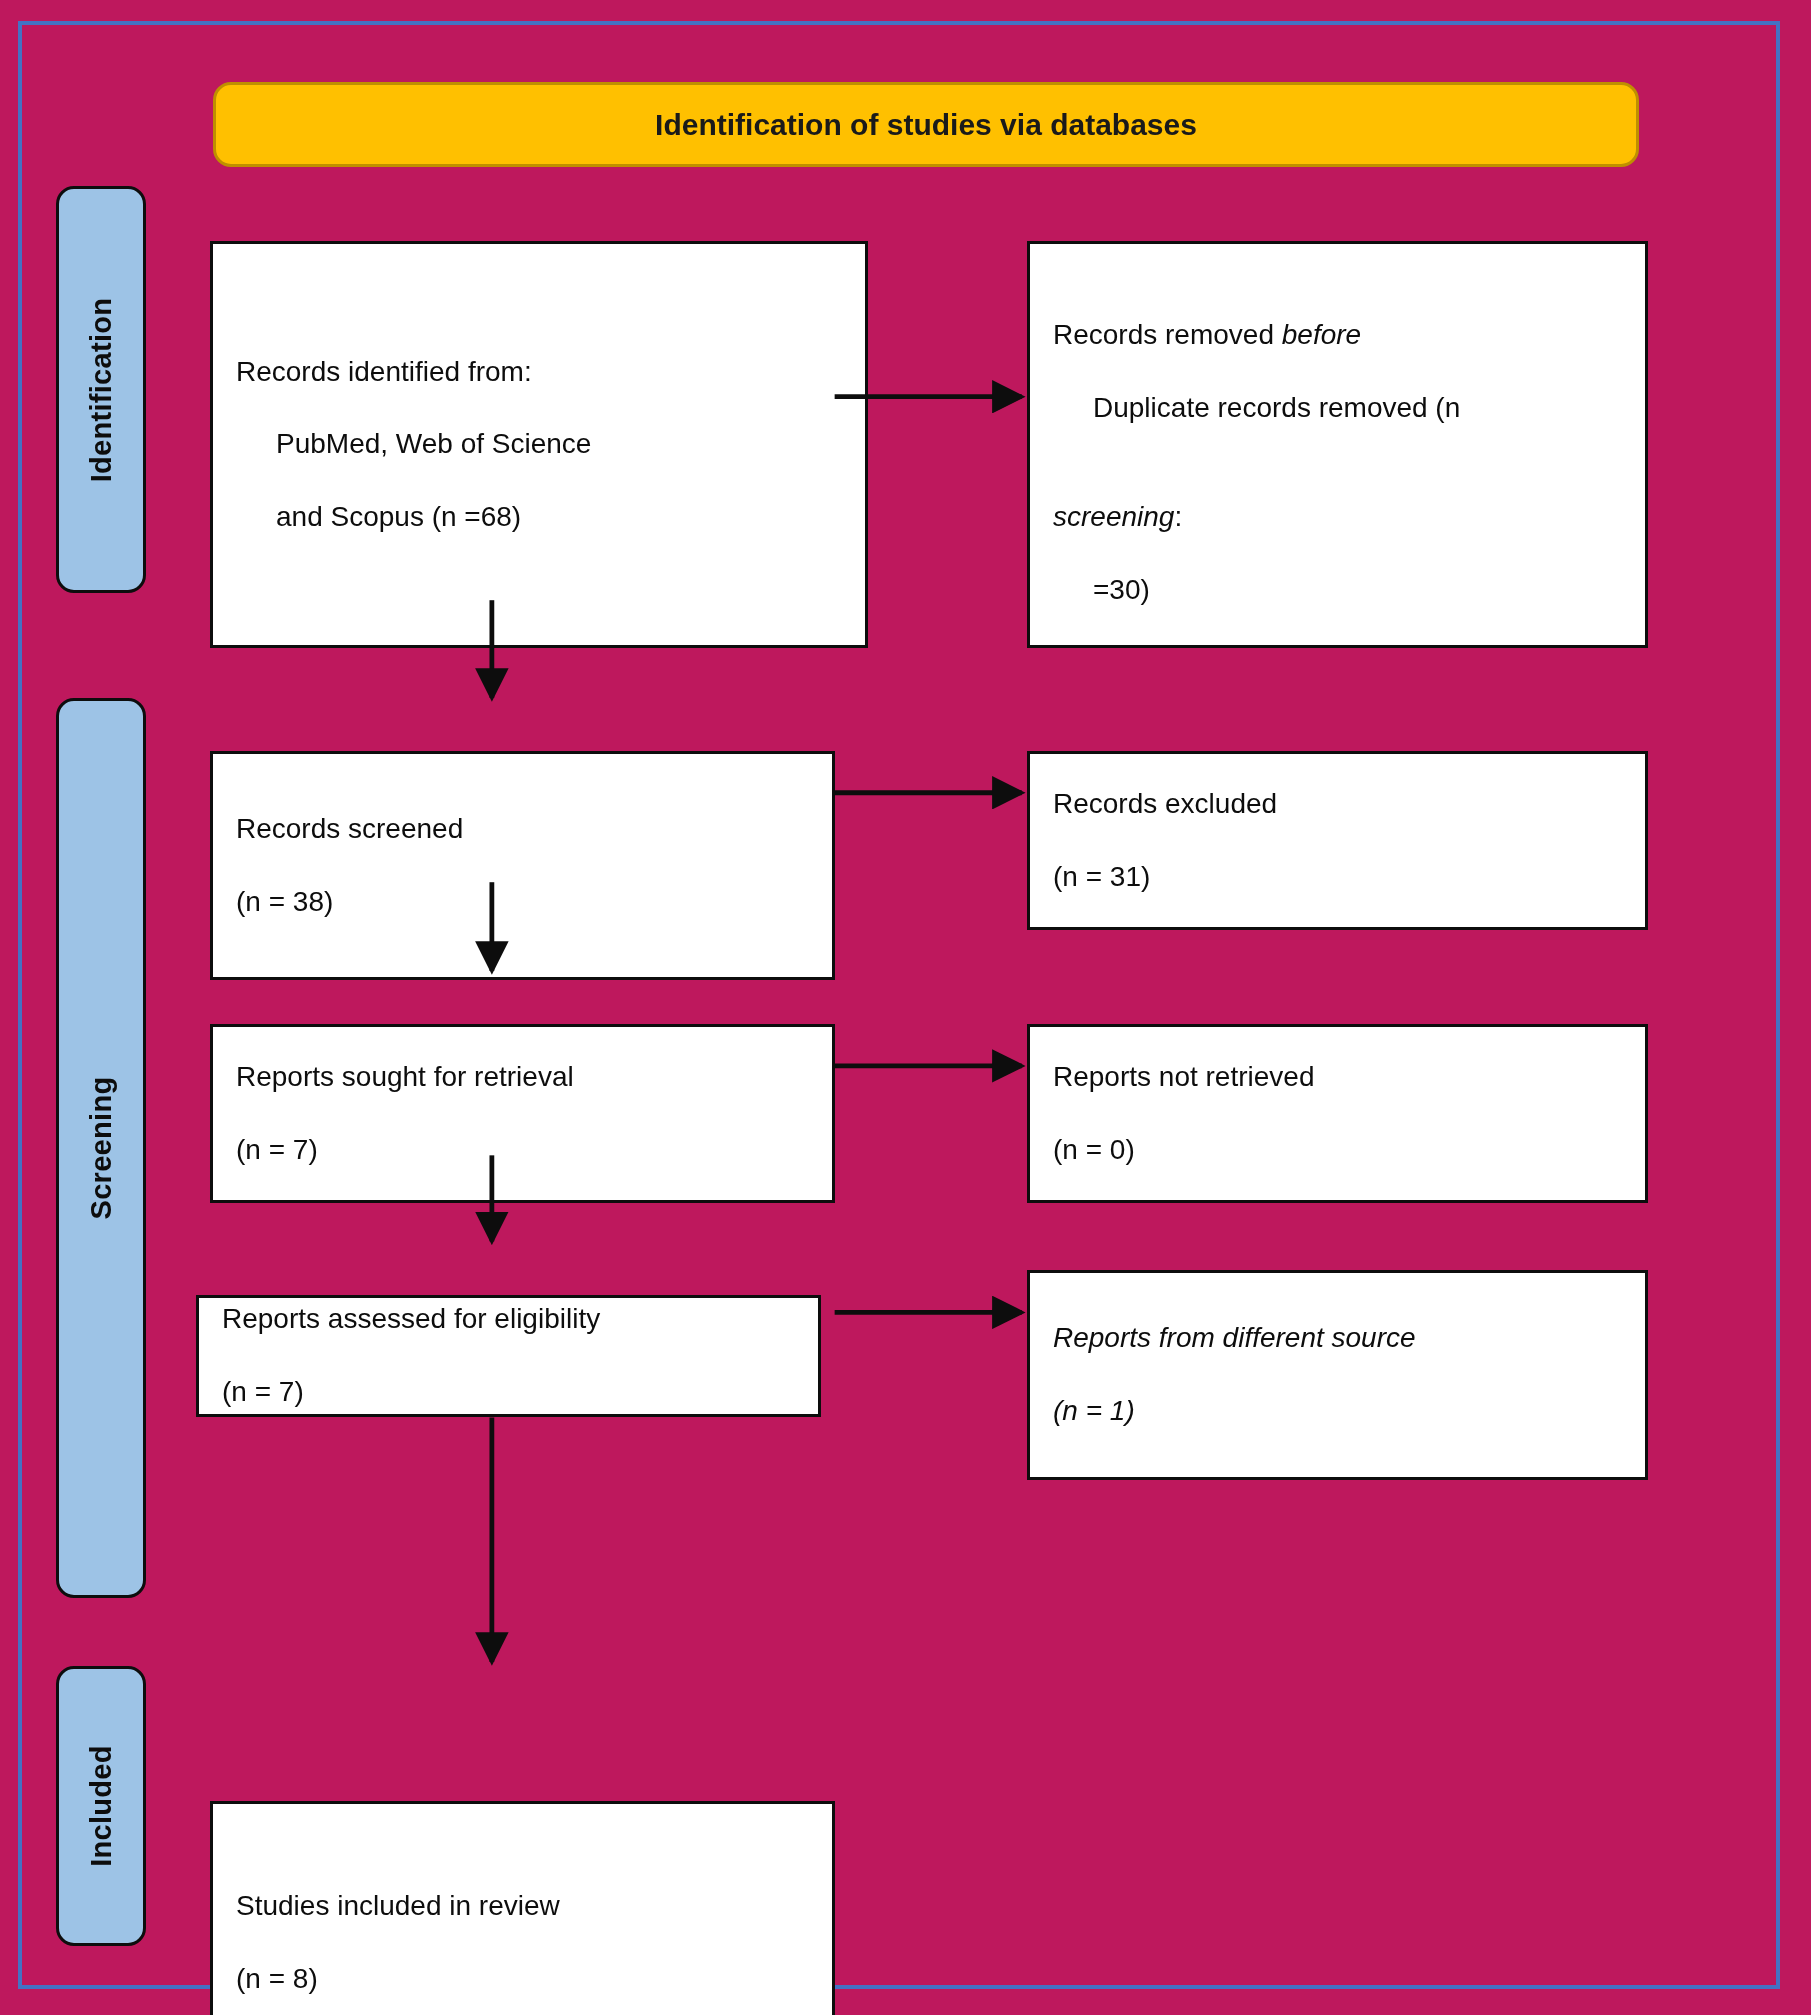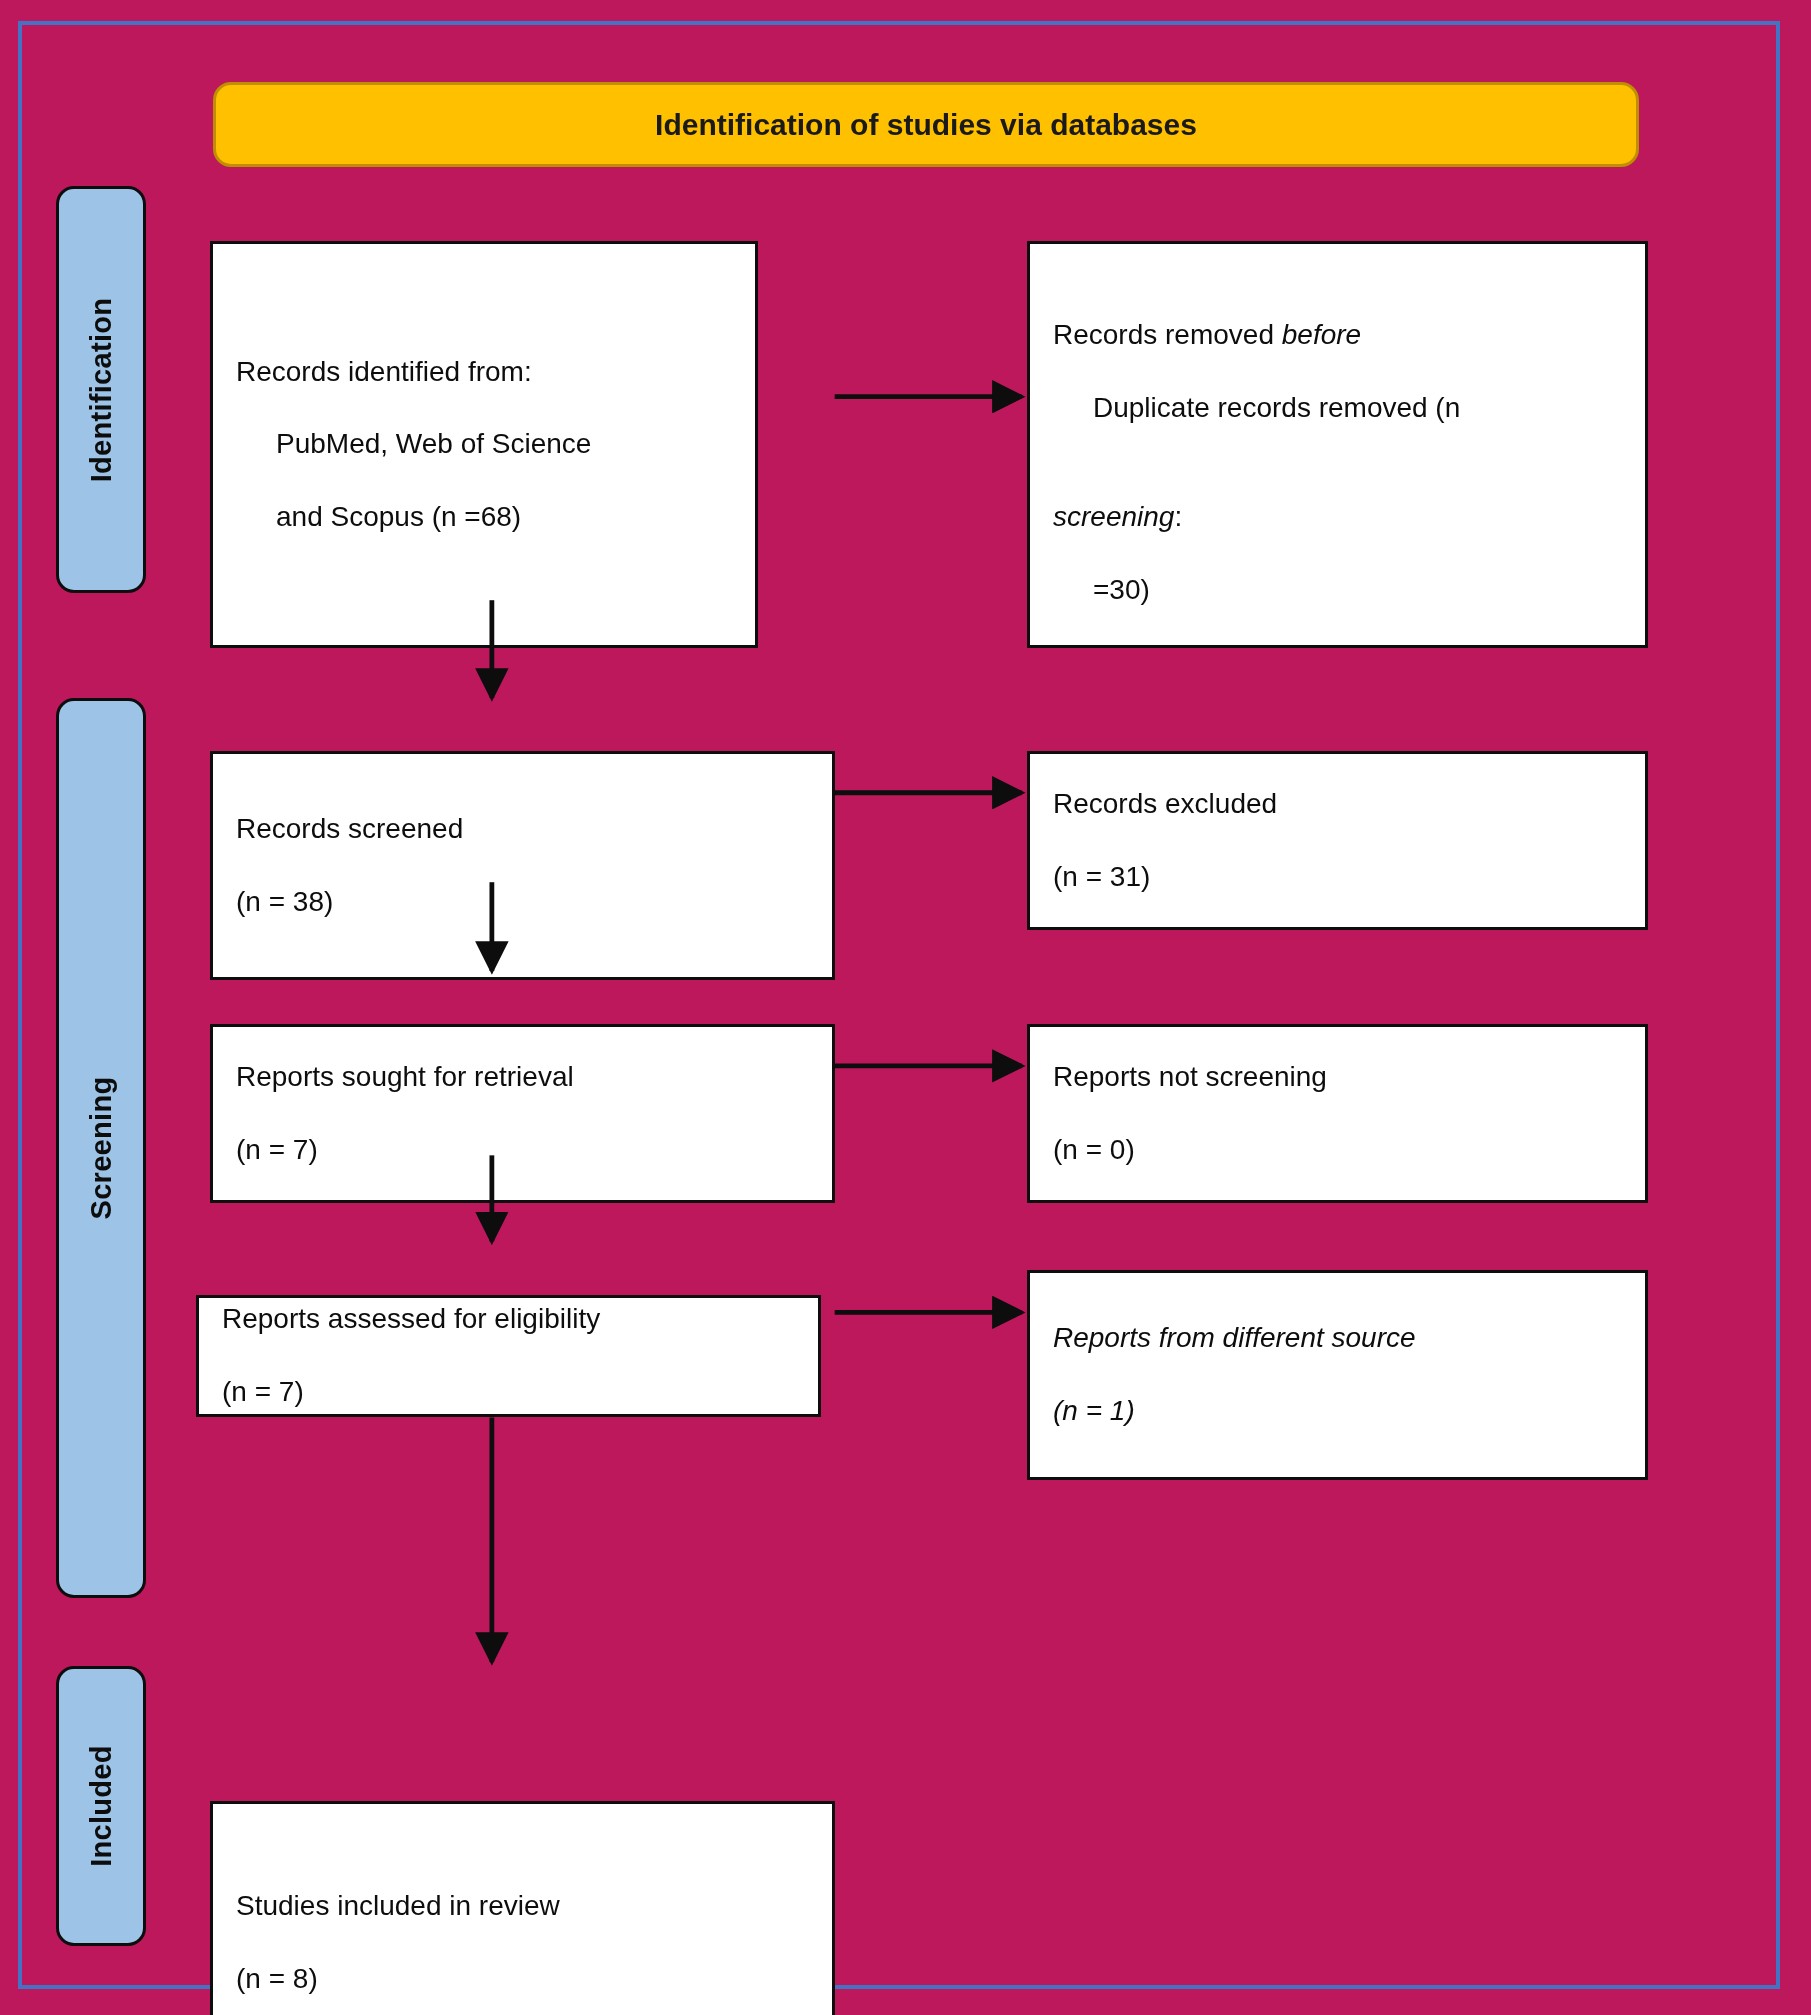--- a/index.html
+++ b/index.html
@@ -83,21 +83,21 @@
   .box-text {
     padding: 0 23px;
     font-size: 28px;
     line-height: 1.30;
     color: #0d0d0d;
     white-space: pre-line;
   }
   .ital { font-style: italic; }
 
   
-  #box-identified  { left: 210px; top: 193px;  width: 548px; height: 407px; }
+  #box-identified  { left: 210px; top: 193px;  width: 658px; height: 407px; }
   #box-screened    { left: 210px; top: 703px; width: 625px; height: 229px; }
   #box-sought      { left: 210px; top: 976px; width: 625px; height: 179px; }
   #box-assessed    { left: 196px; top: 1247px; width: 625px; height: 122px; }
   #box-included    { left: 210px; top: 1753px; width: 625px; height: 283px; }
 
   
   #box-removed       { left: 1027px; top: 193px;  width: 621px; height: 407px; }
   #box-excluded      { left: 1027px; top: 703px; width: 621px; height: 179px; }
   #box-notretrieved  { left: 1027px; top: 976px; width: 621px; height: 179px; }
   #box-diffsource    { left: 1027px; top: 1222px; width: 621px; height: 210px; font-style: italic; }
@@ -186,21 +186,21 @@
 
   <div class="box" id="box-excluded">
     <div class="box-text">
       <div>Records excluded</div>
       <div>(n = 31)</div>
     </div>
   </div>
 
   <div class="box" id="box-notretrieved">
     <div class="box-text">
-      <div>Reports not screening</div>
+      <div>Reports not retrieved</div>
       <div>(n = 0)</div>
     </div>
   </div>
 
   <div class="box" id="box-diffsource">
     <div class="box-text">
       <div>Reports from different source</div>
       <div>(n = 1)</div>
     </div>
   </div>

